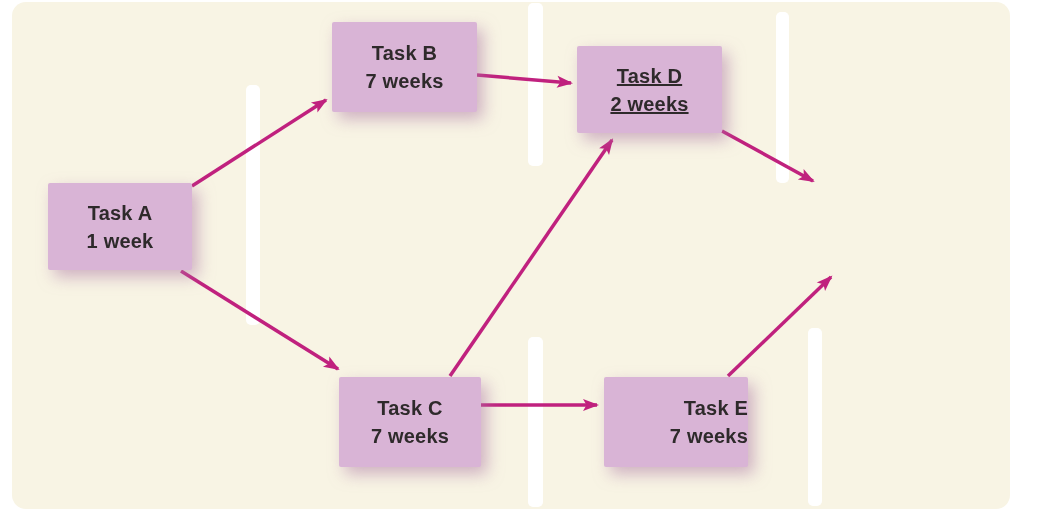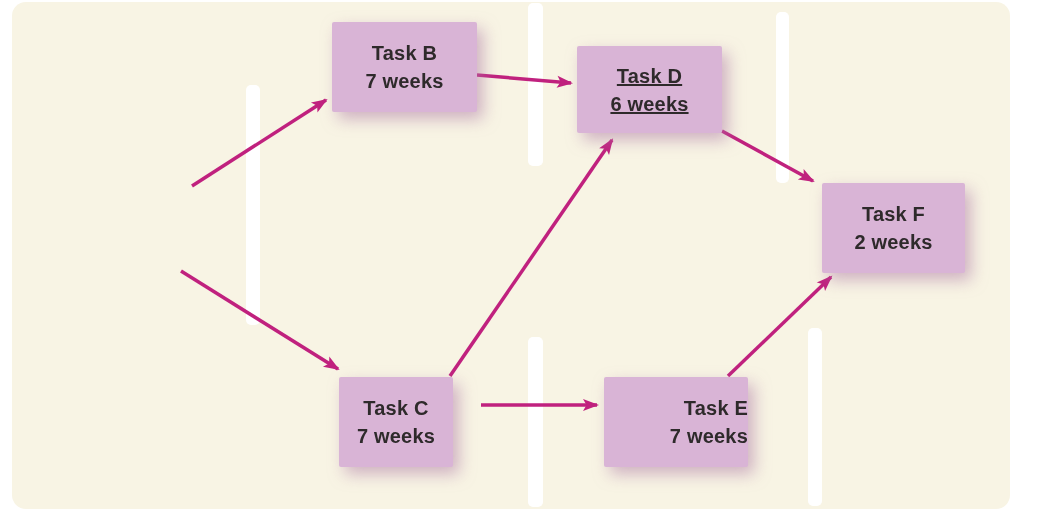--- a/index.html
+++ b/index.html
@@ -69,34 +69,34 @@
     </defs>
   <line x1="192" y1="186" x2="326" y2="100" stroke="#c0217e" stroke-width="3.5" marker-end="url(#ah)"></line>
       <line x1="181" y1="271" x2="338" y2="369" stroke="#c0217e" stroke-width="3.5" marker-end="url(#ah)"></line>
       <line x1="477" y1="75" x2="571" y2="83" stroke="#c0217e" stroke-width="3.5" marker-end="url(#ah)"></line>
       <line x1="450" y1="376" x2="612" y2="140" stroke="#c0217e" stroke-width="3.5" marker-end="url(#ah)"></line>
       <line x1="481" y1="405" x2="597" y2="405" stroke="#c0217e" stroke-width="3.5" marker-end="url(#ah)"></line>
       <line x1="722" y1="131" x2="813" y2="181" stroke="#c0217e" stroke-width="3.5" marker-end="url(#ah)"></line>
       <line x1="728" y1="376" x2="831" y2="277" stroke="#c0217e" stroke-width="3.5" marker-end="url(#ah)"></line>
     </svg>
 
+  <div class="node" style="left: 48px; top: 183px; width: 144px; height: 87px;">
+    <span>Task A</span>
+    <span>1 week</span>
+  </div>
   <div class="node" style="left: 332px; top: 22px; width: 145px; height: 90px;">
     <span>Task B</span>
     <span>7 weeks</span>
   </div>
-  <div class="node" style="left: 339px; top: 377px; width: 114px; height: 90px;">
+  <div class="node" style="left: 339px; top: 377px; width: 142px; height: 90px;">
     <span>Task C</span>
     <span>7 weeks</span>
   </div>
   <div class="node" style="left: 577px; top: 46px; width: 145px; height: 87px; text-decoration: underline;">
     <span>Task D</span>
-    <span>6 weeks</span>
+    <span>2 weeks</span>
   </div>
   <div class="node" style="left: 604px; top: 377px; width: 144px; height: 90px; align-items: flex-end;">
     <span>Task E</span>
     <span>7 weeks</span>
   </div>
-  <div class="node" style="left: 822px; top: 183px; width: 143px; height: 90px;">
-    <span>Task F</span>
-    <span>2 weeks</span>
-  </div>
 
 </div>
 
 </body></html>

